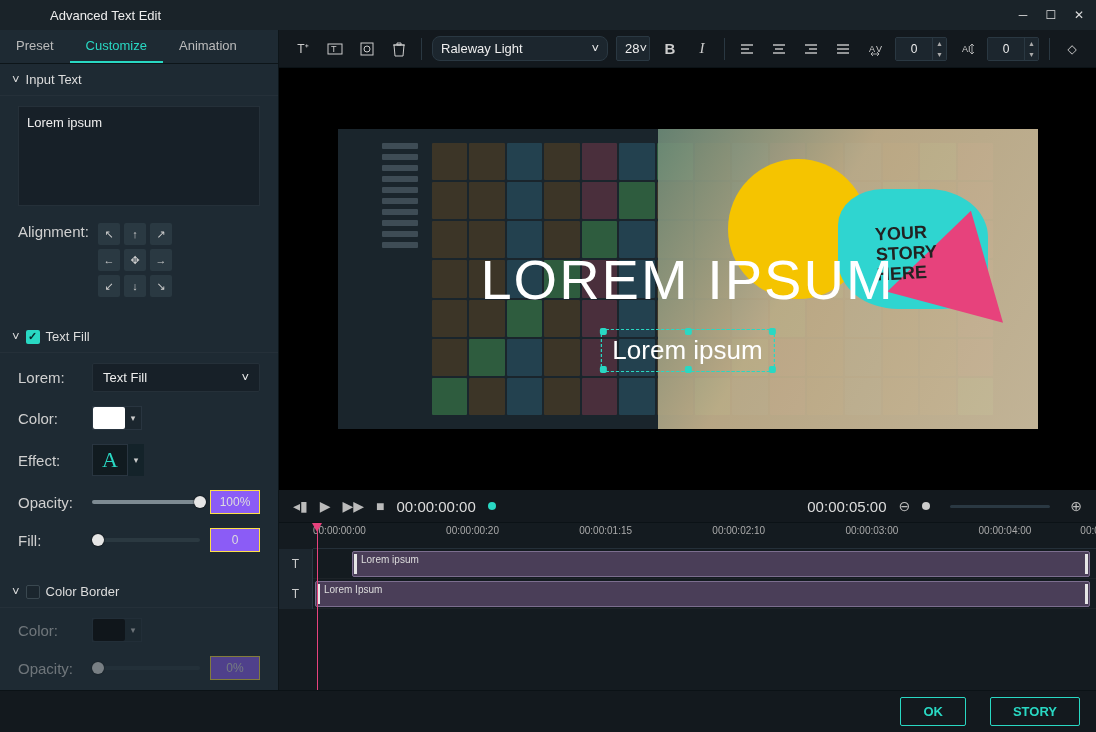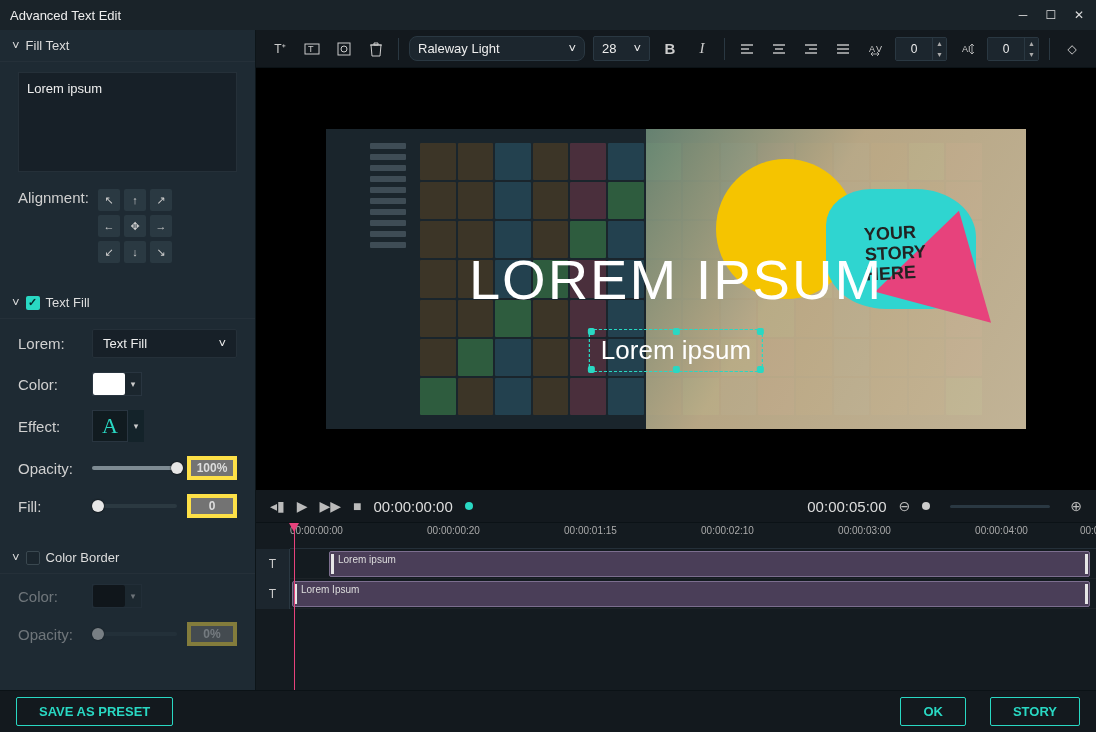--- a/index.html
+++ b/index.html
@@ -1,18 +1,18 @@
 <!DOCTYPE html>
 <html><head>
 <meta charset="utf-8">
 <style>
 * { margin:0; padding:0; box-sizing:border-box; font-family:"Segoe UI",Arial,sans-serif; }
 body { width:1096px; height:732px; background:#1a2329; color:#ccc; font-size:12px; overflow:hidden; position:relative; }
 .titlebar { height:30px; display:flex; align-items:center; padding:0 10px; background:#1a2329; }
-.titlebar .title { font-size:13px; color:#eee; flex:1; }
+.titlebar .title { font-size:13px; color:#eee; flex:1;margin-left:40px; }
 .winbtns { display:flex; gap:14px; }
 .winbtn { width:14px; height:14px; display:flex; align-items:center; justify-content:center; cursor:pointer; color:#ddd; }
 .content { display:flex; height:660px; }
 .left { width:298px; background:#1e2a33; border-right:1px solid #0d1519; overflow-y:auto; padding-bottom:10px; }
 .right { flex:1; display:flex; flex-direction:column; background:#0e1418; }
 .tabs { display:flex; border-bottom:1px solid #0d1519; }
 .tab { padding:8px 16px; font-size:13px; cursor:pointer; color:#bbb; }
 .tab.active { color:#29D8C3; border-bottom:2px solid #29D8C3; }
 .section-header { display:flex; align-items:center; gap:6px; padding:8px 12px; font-size:13px; color:#ddd; cursor:pointer; border-bottom:1px solid rgba(255,255,255,0.03); }
 .section-body { padding:10px 18px; }
@@ -26,26 +26,26 @@
 .dropdown { flex:1; background:#172028; border:1px solid #253039; padding:6px 10px; color:#eee; font-size:13px; display:flex; align-items:center; justify-content:space-between; cursor:pointer; border-radius:2px; max-width:192px; }
 .swatch { width:32px; height:22px; background:#fff; border-radius:2px; }
 .swatch-group{ display:flex; align-items:center; border:1px solid #293540; }
 .swatch-caret { width:16px; height:22px; background:#1b262e; display:flex; align-items:center; justify-content:center; font-size:9px; cursor:pointer; }
 .swatch.black { background:#000; }
 .effect-box { width:36px; height:32px; background:#111b20; border:1px solid #293540; display:flex; align-items:center; justify-content:center; color:#29D8C3; font-family:Georgia,serif; font-size:22px; }
 .effect-caret { width:16px; height:32px; background:#14232a; display:flex; align-items:center; justify-content:center; font-size:9px; cursor:pointer; }
 .slider-wrap { flex:1; height:4px; background:#2b3941; position:relative; border-radius:2px; margin-right:10px; }
 .slider-fill { position:absolute; left:0; top:0; bottom:0; background:#7e8b93; border-radius:2px; }
 .slider-knob { position:absolute; top:-4px; width:12px; height:12px; border-radius:50%; background:#e6e6e6; box-shadow:0 0 2px #000; }
-.numbox { width:50px; height:24px; background:#737373; border:4px solid #fde047; color:#ddd; text-align:center; font-size:12px;font-weight:bold; }
+.numbox { width:50px; height:24px; background:#8b5cf6; border:1px solid #fde047; color:#ddd; text-align:center; font-size:12px; }
 .disabled { opacity:.45; }
 .toolbar { height:38px; display:flex; align-items:center; gap:8px; padding:0 12px; background:#13191e; border-bottom:1px solid #0b1216; }
 .tool { width:24px; height:24px; display:flex; align-items:center; justify-content:center; cursor:pointer; color:#ccc; border-radius:2px; }
 .font-select { width:176px; background:#1c262e; border:1px solid #2a3842; padding:4px 8px; color:#eee; font-size:13px; display:flex; align-items:center; justify-content:space-between; cursor:pointer; border-radius:8px;gap:26px; }
-.size-select { width:57px; background:#1c262e; border:1px solid #2a3842; padding:4px 8px; color:#eee; font-size:13px; display:flex; align-items:center; justify-content:space-between; cursor:pointer; border-radius:2px; }
+.size-select { width:34px; background:#1c262e; border:1px solid #2a3842; padding:4px 8px; color:#eee; font-size:13px; display:flex; align-items:center; justify-content:space-between; cursor:pointer; border-radius:2px; }
 .tb-b { font-weight:bold; font-size:15px; }
 .tb-i { font-style:italic; font-family:Georgia; font-size:15px; }
 .tb-sep { width:1px;height:22px;background:#2a3842; margin:0 2px; }
 .spin { display:flex; align-items:center; border:1px solid #2a3842; border-radius:2px; }
 .spin input { width:36px; height:22px; background:#1c262e; border:none; color:#eee; text-align:center; font-size:12px; }
 .spin .arrs { display:flex; flex-direction:column; }
 .spin .arr { width:14px; height:11px; background:#1c262e; border-left:1px solid #2a3842; display:flex; align-items:center; justify-content:center; font-size:7px; cursor:pointer; color:#aaa; }
 .preview { flex:1; background:#000; position:relative; }
 .canvas { position:absolute; left:50%; top:50%; transform:translate(-50%,-50%); width:700px; height:300px; background:#1a252c; overflow:hidden; }
 .canvas .thumbgrid { position:absolute; left:40px; top:10px; right:40px; bottom:10px; display:flex; }
@@ -94,24 +94,29 @@
   <div class="winbtns">
     <div class="winbtn">─</div>
     <div class="winbtn">☐</div>
     <div class="winbtn">✕</div>
   </div>
 </div>
 
 <div class="content">
 
   <div class="left">
+    <div class="tabs">
+      <div class="tab">Preset</div>
+      <div class="tab active">Customize</div>
+      <div class="tab">Animation</div>
+    </div>
 
     <div class="section-header">
       <span>˅</span>
-      <span>Fill Text</span>
+      <span>Input Text</span>
     </div>
     <div class="section-body">
       <textarea class="textarea" style="">Lorem ipsum</textarea>
       <div class="row" style="align-items:flex-start;margin-top:14px;">
         <label>Alignment:</label>
         <div class="grid9">
           <div class="gridbtn">↖</div>
           <div class="gridbtn">↑</div>
           <div class="gridbtn">↗</div>
           <div class="gridbtn">←</div>
@@ -462,17 +467,16 @@
         <div class="track-head">T</div>
         <div class="clip" style="left:36px; right:6px; top:58px;">
           <div class="gripL"></div><span>Lorem Ipsum</span><div class="grip"></div>
         </div>
       </div>
     </div>
   </div>
 </div>
 
 <div class="footer">
-  <button class="btn">SAVE AS PRESET</button>
   <div class="spacer"></div>
   <button class="btn" style="margin-right:24px;">OK</button>
   <button class="btn">STORY</button>
 </div>
 
 </body></html>

